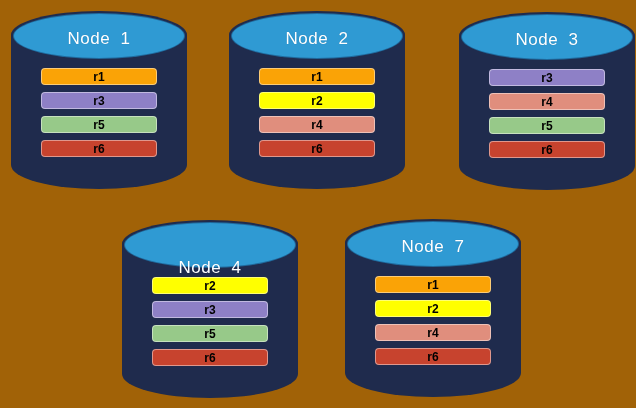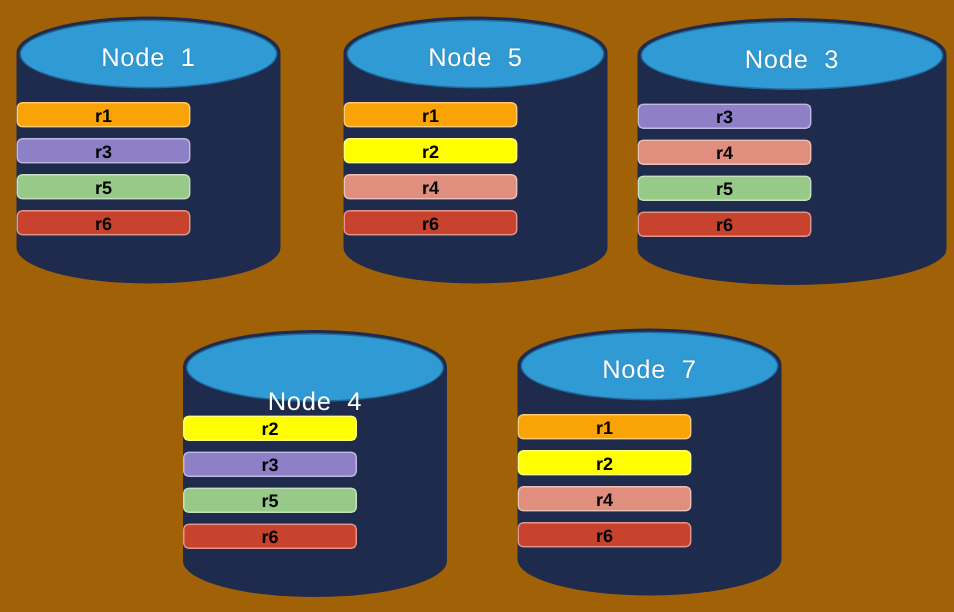--- a/index.html
+++ b/index.html
@@ -1,21 +1,21 @@
 <!DOCTYPE html>
 <html><head>
 <meta charset="utf-8">
 <style>
   html,body { margin:0; padding:0; background:#ffffff; font-family:"Liberation Sans", sans-serif; }
   .canvas { position:relative; width:636px; height:408px; background:#a16207; overflow:hidden; }
 
   .cylinder { position:absolute; width:176px; height:178px; }
   .cyl-n1 { left:11px;  top:11px; }
   .cyl-n2 { left:229px; top:11px; }
-  .cyl-n3 { left:425px; top:12px;padding-left:30px; }
+  .cyl-n3 { left:459px; top:12px; }
   .cyl-n4 { left:122px; top:220px; }
   .cyl-n5 { left:345px; top:219px; }
 
   .cyl-body {
     position:absolute; inset:0;
     border-radius:50% / 24px;
   }
   .cyl-top {
     position:absolute; top:2px; left:2px; right:2px; height:46px;
     border-radius:50%;
@@ -26,21 +26,21 @@
   }
   .cyl-title {
     font-size:17px;
     letter-spacing:0.5px;
     white-space:pre;
     text-shadow:0 0 1px rgba(0,40,80,0.25);
   }
 
   .bars {
     position:absolute; top:57px; left:0; right:0;
-    display:flex; flex-direction:column; gap:7px;
+    display:flex; flex-direction:column; align-items:center; gap:7px;
   }
   .bar {
     width:116px; height:17px;
     border-radius:4px;
     border:1px solid rgba(255,255,255,0.45);
     box-sizing:border-box;
     display:flex; align-items:center; justify-content:center;
   }
   .bar-label {
     font-size:12px; font-weight:bold; line-height:1;
@@ -68,21 +68,21 @@
       </div>
       <div class="bar" style="background-color: rgb(199, 67, 46);">
         <span class="bar-label" style="color: rgb(0, 0, 0);">r6</span>
       </div>
     </div>
   </div>
 
   <div class="cylinder cyl-n2">
     <div class="cyl-body" style="background-color: rgb(31, 43, 77);"></div>
     <div class="cyl-top" style="background-color: rgb(47, 154, 211);">
-      <span class="cyl-title" style="color: rgb(255, 255, 255);">Node  5</span>
+      <span class="cyl-title" style="color: rgb(255, 255, 255);">Node  2</span>
     </div>
     <div class="bars">
       <div class="bar" style="background-color: rgb(250, 163, 6);">
         <span class="bar-label" style="color: rgb(0, 0, 0);">r1</span>
       </div>
       <div class="bar" style="background-color: rgb(255, 255, 0);">
         <span class="bar-label" style="color: rgb(0, 0, 0);">r2</span>
       </div>
       <div class="bar" style="background-color: rgb(224, 142, 125);">
         <span class="bar-label" style="color: rgb(0, 0, 0);">r4</span>

